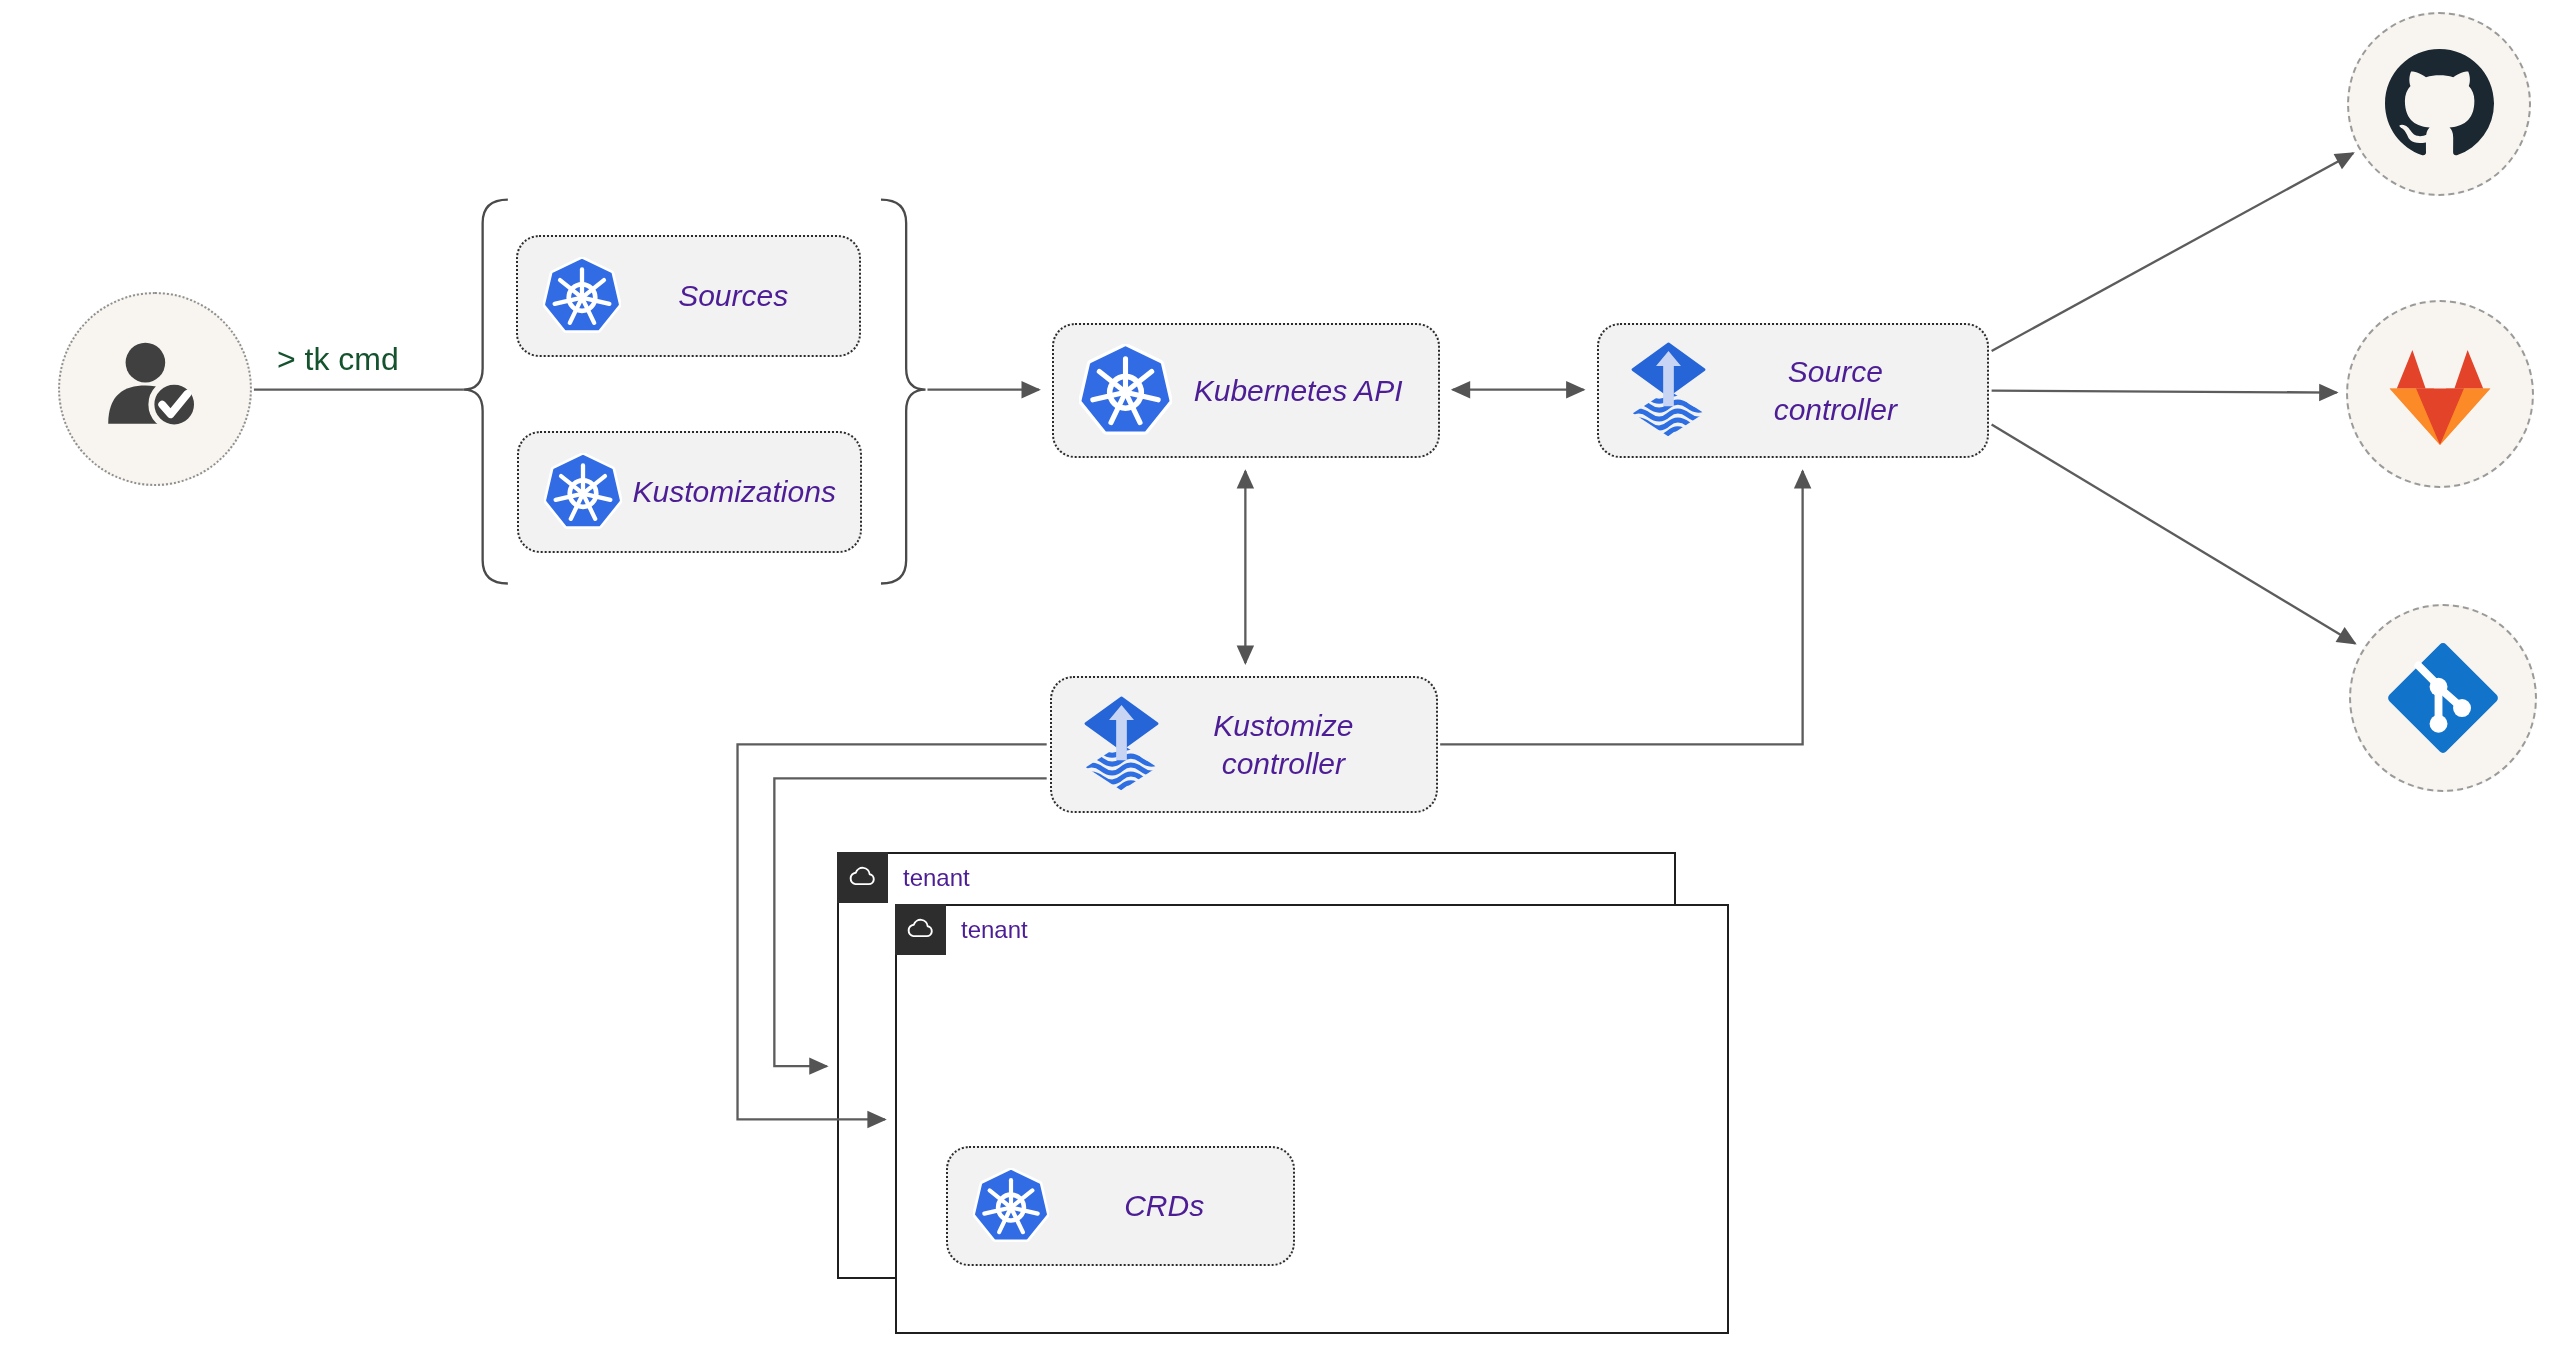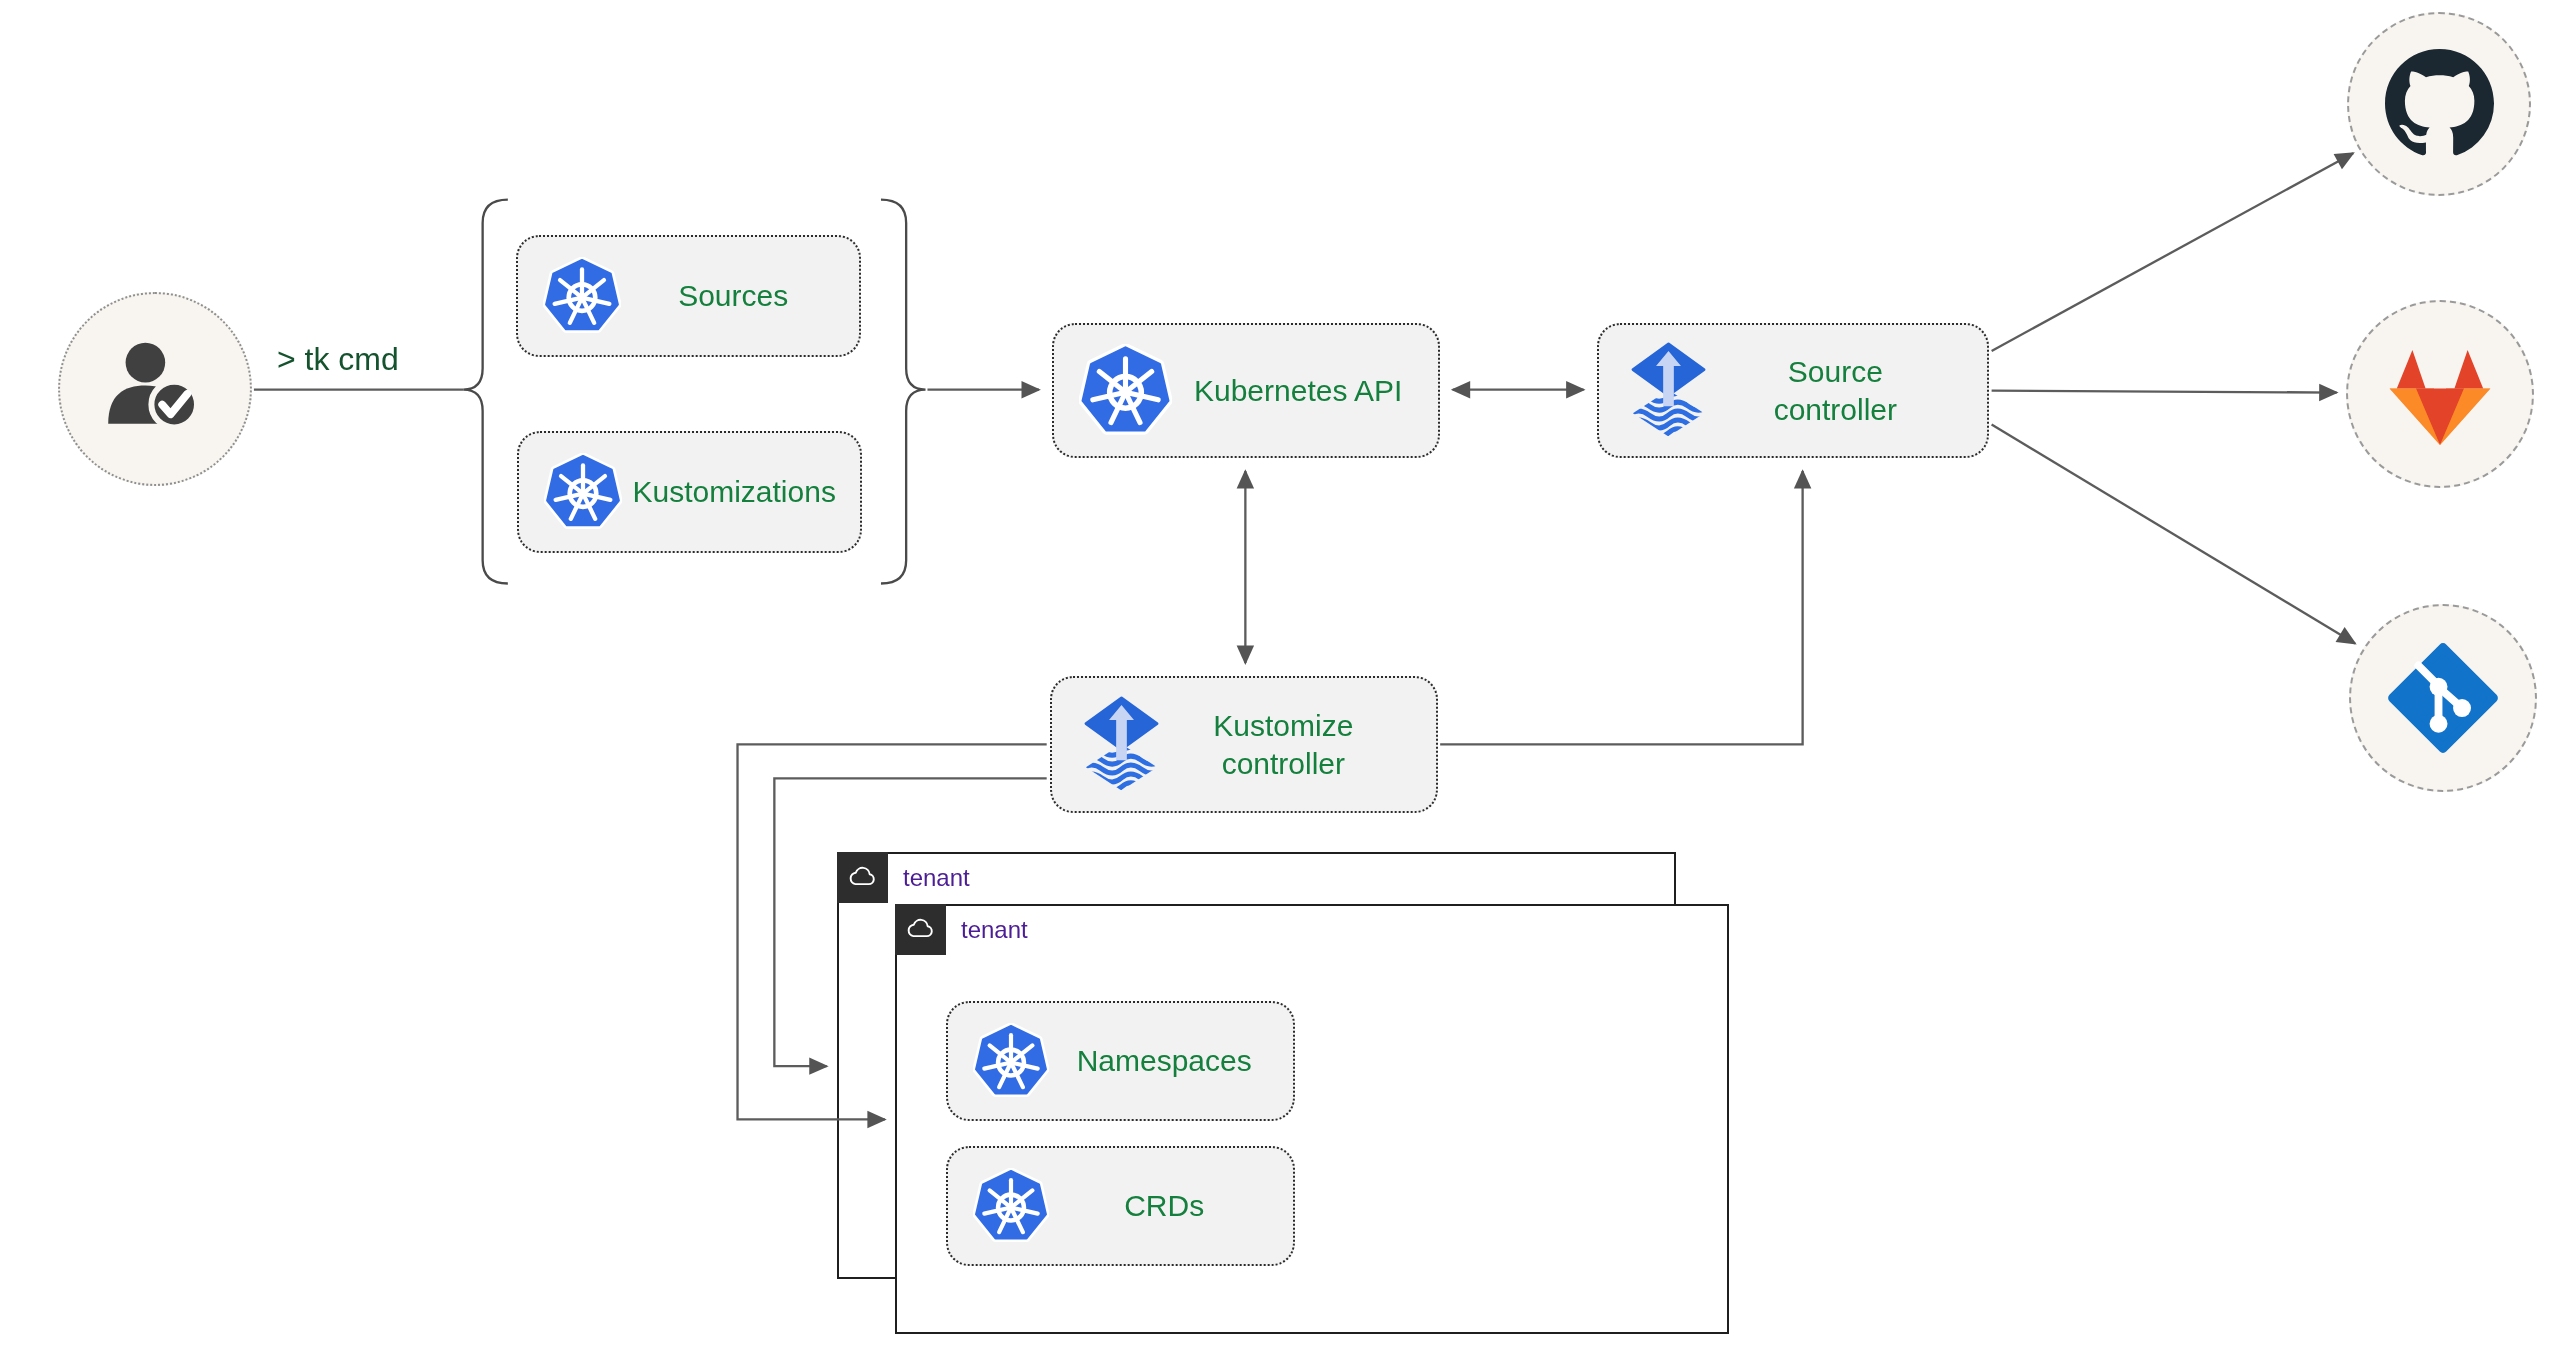--- a/index.html
+++ b/index.html
@@ -15,22 +15,23 @@
     position:absolute;
     background:#f2f2f2;
     border:2.4px dotted #2b2b2b;
     border-radius:23px;
     display:flex;align-items:center;
     box-sizing:border-box;
   }
   .pill .nicon{flex:0 0 auto;margin-left:25px;display:flex;align-items:center;}
   .pill .nlabel{
     flex:1;text-align:center;
-    font-size:30px;color:#15803d;line-height:1.25;
+    font-size:30px;color:#4c1d95;line-height:1.25;
     padding-right:13.6px;
+    font-style:italic;
   }
   
   .bigcircle{
     position:absolute;border-radius:50%;
     background:#f8f5f0;box-sizing:border-box;
     display:flex;align-items:center;justify-content:center;
   }
   .bigcircle.dotted{border:2.4px dotted #8f8f8f;}
   .bigcircle.dashed{border:2.4px dashed #9a9a9a;}
   
@@ -208,28 +209,20 @@
   <div class="tenant" style="left:895px;top:904px;width:834px;height:430px;">
     <div class="thdr">
       <span style="display:flex;">
         <svg width="33" height="33" viewBox="0 0 24 24">
             <use href="#sym-cloud"></use>
           </svg>
       </span>
     </div>
     <div class="tlabel">tenant</div>
 
-    <div class="pill" style="left:49px;top:95px;width:349px;height:120px;">
-      <span class="nicon">
-        <svg width="76" height="76" viewBox="0 0 100 100">
-            <use href="#sym-k8s"></use>
-          </svg>
-      </span>
-      <span class="nlabel">Namespaces</span>
-    </div>
 
 
     <div class="pill" style="left:49px;top:240px;width:349px;height:120px;">
       <span class="nicon">
         <svg width="76" height="76" viewBox="0 0 100 100">
             <use href="#sym-k8s"></use>
           </svg>
       </span>
       <span class="nlabel">CRDs</span>
     </div>

